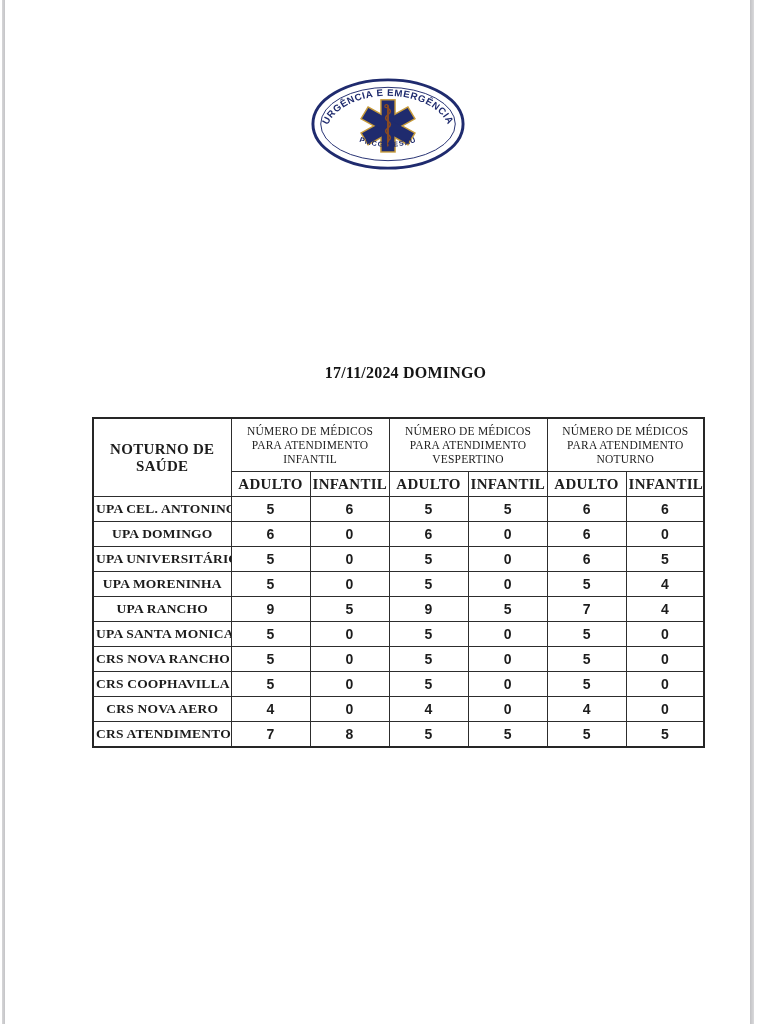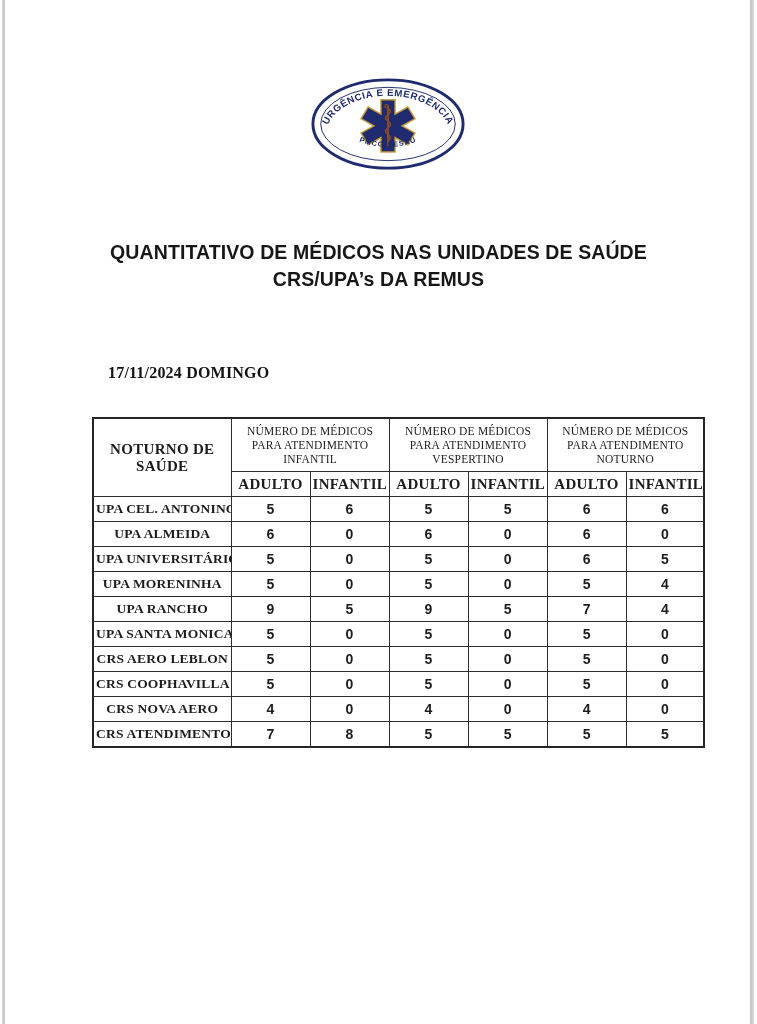--- a/index.html
+++ b/index.html
@@ -26,21 +26,21 @@
     font-size:19.5px;
     line-height:27px;
     color:#171717;
     letter-spacing:0.1px;
   }
 
   .date-line{
     position:absolute;left:92px;top:364px;width:611px;
     padding-left:16px;
     box-sizing:border-box;
-    text-align:left;
+    text-align:center;
     font-family:"Liberation Serif", serif;
     font-weight:bold;
     font-size:16px;
     letter-spacing:0.2px;
     color:#141414;
   }
 
   table.qtable{
     position:absolute;left:92px;top:417px;
     width:611px;
@@ -119,24 +119,20 @@
         <text font-size="10" letter-spacing="0.6">
           <textPath href="#arcTop" startOffset="50%" text-anchor="middle">URGÊNCIA E EMERGÊNCIA</textPath>
         </text>
         <text font-size="7.5" letter-spacing="1">
           <textPath href="#arcBottom" startOffset="50%" text-anchor="middle">PMCG-SESAU</textPath>
         </text>
       </g>
     </svg>
   </div>
 
-  <div class="title">
-    <div>QUANTITATIVO DE MÉDICOS NAS UNIDADES DE SAÚDE</div>
-    <div>CRS/UPA’s DA REMUS</div>
-  </div>
 
   <div class="date-line">17/11/2024 DOMINGO</div>
 
   <table class="qtable">
     <colgroup>
       <col style="width:138px">
       <col style="width:79px">
         <col style="width:79px">
       <col style="width:79px">
         <col style="width:79px">
@@ -175,21 +171,21 @@
       <tr>
         <th class="unit-cell">UPA CEL. ANTONINO</th>
         <td class="value-cell">5</td>
         <td class="value-cell">6</td>
         <td class="value-cell">5</td>
         <td class="value-cell">5</td>
         <td class="value-cell">6</td>
         <td class="value-cell">6</td>
       </tr>
       <tr>
-        <th class="unit-cell">UPA ALMEIDA</th>
+        <th class="unit-cell">UPA DOMINGO</th>
         <td class="value-cell">6</td>
         <td class="value-cell">0</td>
         <td class="value-cell">6</td>
         <td class="value-cell">0</td>
         <td class="value-cell">6</td>
         <td class="value-cell">0</td>
       </tr>
       <tr>
         <th class="unit-cell">UPA UNIVERSITÁRIO</th>
         <td class="value-cell">5</td>
@@ -220,21 +216,21 @@
       <tr>
         <th class="unit-cell">UPA SANTA MONICA</th>
         <td class="value-cell">5</td>
         <td class="value-cell">0</td>
         <td class="value-cell">5</td>
         <td class="value-cell">0</td>
         <td class="value-cell">5</td>
         <td class="value-cell">0</td>
       </tr>
       <tr>
-        <th class="unit-cell">CRS AERO LEBLON</th>
+        <th class="unit-cell">CRS NOVA RANCHO</th>
         <td class="value-cell">5</td>
         <td class="value-cell">0</td>
         <td class="value-cell">5</td>
         <td class="value-cell">0</td>
         <td class="value-cell">5</td>
         <td class="value-cell">0</td>
       </tr>
       <tr>
         <th class="unit-cell">CRS COOPHAVILLA II</th>
         <td class="value-cell">5</td>

